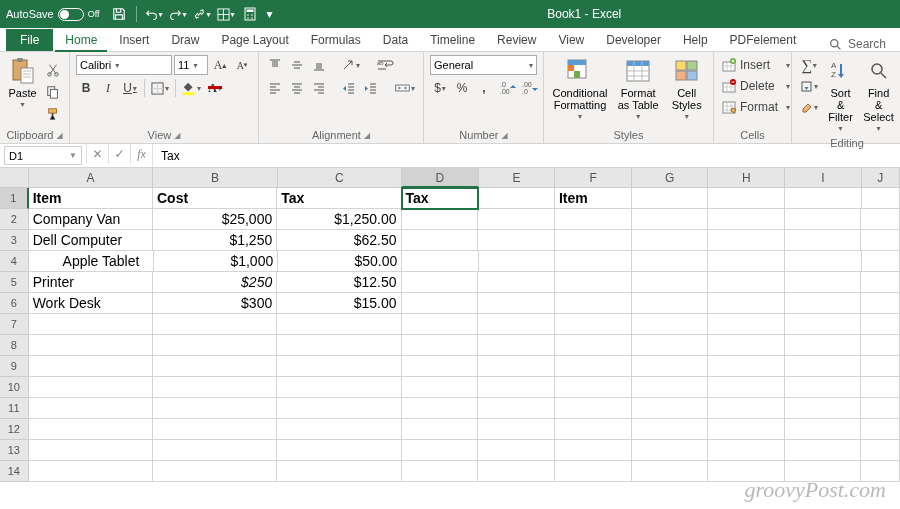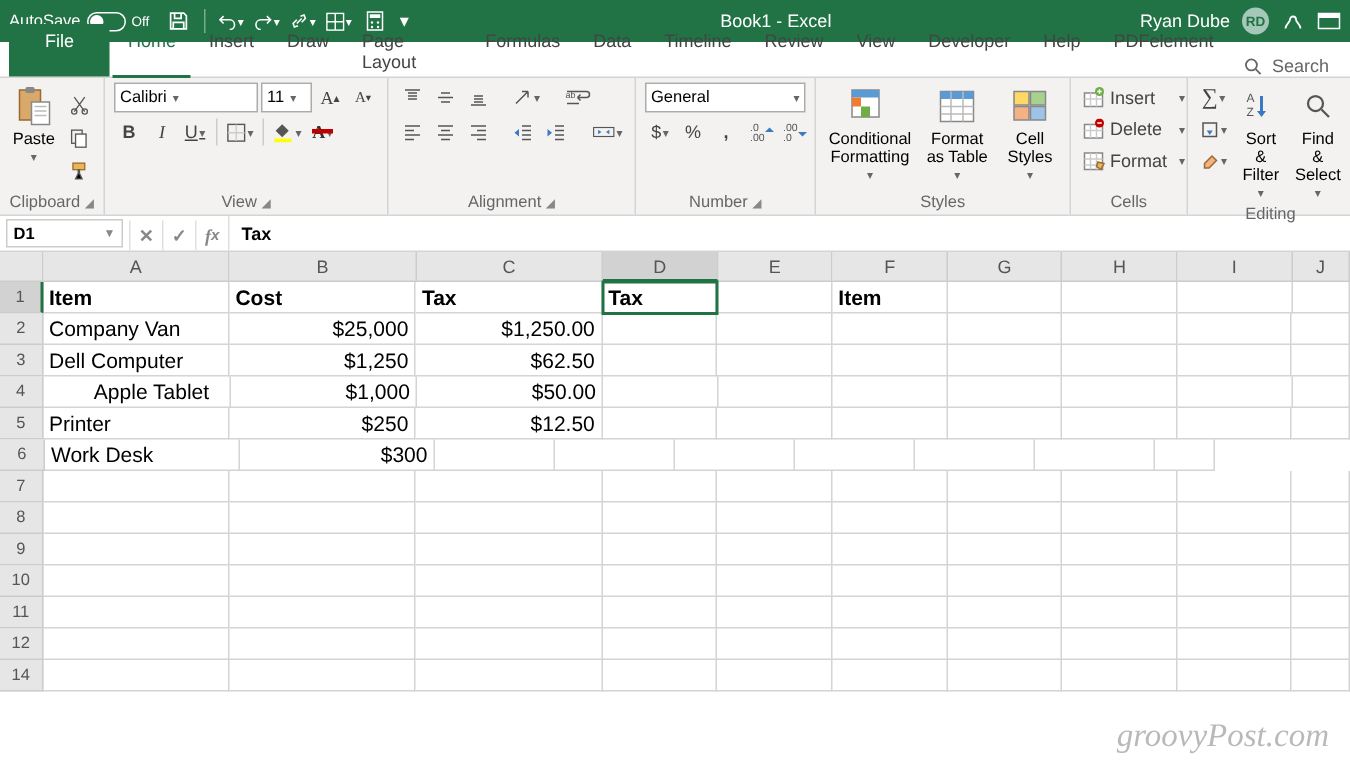--- a/index.html
+++ b/index.html
@@ -13,41 +13,41 @@
 .qat { display: flex; align-items: center; gap: 6px; margin-left: 10px; }
 .qat .qbtn { width: 18px; height: 18px; display: flex; align-items: center; justify-content: center; color: #fff; cursor: pointer; position: relative; }
 .qat .sep { width: 1px; height: 16px; background: rgba(255,255,255,.4); margin: 0 2px; }
 .titlebar .title { flex: 1; text-align: center; font-size: 12px; }
 .titlebar .right { display: flex; align-items: center; gap: 8px; font-size: 12px; }
 .avatar { width: 18px; height: 18px; border-radius: 50%; background: #a5c8b8; color: #217346; font-size: 9px; font-weight: bold; display: flex; align-items: center; justify-content: center; }
 
 
 .menubar { height: 24px; background: #fff; display: flex; align-items: flex-end; padding: 0 6px; border-bottom: 1px solid #d4d4d4; gap: 2px; }
 .menubar .mtab { padding: 4px 10px 3px; font-size: 12px; color: #444; cursor: pointer; }
-.menubar .mtab.file { background: #217346; color: #fff; padding: 4px 24px; }
+.menubar .mtab.file { background: #217346; color: #fff; padding: 4px 14px; }
 .menubar .mtab.active { color: #217346; border-bottom: 2px solid #217346; margin-bottom: -1px; }
 .menubar .search { margin-left: auto; display: flex; align-items: center; gap: 6px; color: #666; padding: 0 8px; }
 
 
 .ribbon { height: 92px; background: #f3f2f1; border-bottom: 1px solid #d4d4d4; display: flex; }
 .rgroup { border-right: 1px solid #d4d4d4; padding: 3px 6px 2px; display: flex; flex-direction: column; }
 .rgroup .content { flex: 1; display: flex; gap: 4px; }
 .rgroup .label { text-align: center; font-size: 11px; color: #666; padding-top: 1px; display: flex; align-items: center; justify-content: center; gap: 3px;}
 .rgroup .label .dl { font-size: 8px; color: #888; }
 .bigbtn { width: 40px; display: flex; flex-direction: column; align-items: center; gap: 2px; padding: 2px; cursor: pointer; font-size: 11px; text-align: center; line-height: 1.1; }
 .bigbtn .ic { width: 28px; height: 28px; display: flex; align-items: center; justify-content: center; }
 .smallcol { display: flex; flex-direction: column; gap: 2px; justify-content: center; }
 .smallbtn { height: 20px; min-width: 20px; display: flex; align-items: center; justify-content: center; cursor: pointer; padding: 0 2px; font-size: 12px; color: #444; }
 .row { display: flex; align-items: center; gap: 2px; }
 .combo { border: 1px solid #ababab; background: #fff; height: 20px; display: flex; align-items: center; padding: 0 3px; font-size: 11px; gap: 2px; }
 .combo .arr { font-size: 8px; color: #666; padding-left: 2px; }
 .smallbtn.down::after { content: "▾"; font-size: 8px; color: #666; margin-left: 1px; }
 
 
-.fbar { height: 24px; border-bottom: 1px solid #d4d4d4; display: flex; align-items: flex-end; background: #fff; font-weight: bold; }
+.fbar { height: 24px; border-bottom: 1px solid #d4d4d4; display: flex; align-items: flex-start; background: #fff; }
 .namebox { width: 78px; border: 1px solid #ccc; margin: 2px 4px; height: 19px; display: flex; align-items: center; padding: 0 4px; font-size: 11px; }
 .namebox .arr { margin-left: auto; font-size: 8px; color: #888; }
 .fbar .fbtn { width: 22px; height: 20px; display: flex; align-items: center; justify-content: center; color: #888; border-left: 1px solid #e0e0e0; cursor: pointer; font-size: 12px; }
 .fbar .fx { font-style: italic; font-family: serif; }
 .fbar .finput { flex: 1; padding: 0 8px; font-size: 12px; height: 100%; display: flex; align-items: center; border-left: 1px solid #e0e0e0; }
 
 
 .grid { position: relative; }
 .colheads { display: flex; height: 20px; }
 .corner { width: 30px; background: #e6e6e6; border-right: 1px solid #ccc; border-bottom: 1px solid #ccc; }
@@ -115,35 +115,20 @@
           <rect x="2.5" y="2.5" width="7" height="2.5" fill="#fff"></rect>
           <circle cx="4" cy="8" r=".8" fill="#fff"></circle>
           <circle cx="8" cy="8" r=".8" fill="#fff"></circle>
           <circle cx="4" cy="11" r=".8" fill="#fff"></circle>
           <circle cx="8" cy="11" r=".8" fill="#fff"></circle>
         </svg>
       </div>
     <div class="qbtn" style="width:10px">▾</div>
   </div>
   <div class="title">Book1  -  Excel</div>
-  <div class="right">
-    <span>Ryan Dube</span>
-    <span class="avatar">RD</span>
-    <span>
-        <svg width="16" height="16" viewBox="0 0 16 16">
-          <path fill="none" stroke="#fff" stroke-width="1.2" d="M3 13c0-3 3-4 3-6a2 2 0 1 1 4 0c0 2 3 3 3 6"></path>
-        </svg>
-      </span>
-    <span>
-        <svg width="16" height="12" viewBox="0 0 16 12">
-          <rect x="1" y="1" width="14" height="10" fill="none" stroke="#fff"></rect>
-          <rect x="1" y="1" width="14" height="3" fill="#fff"></rect>
-        </svg>
-      </span>
-  </div>
 </div>
 
 <div class="menubar">
   <div id="menu-tabs" style="display:flex;gap:2px">
       <div class="mtab file">File</div>
       <div class="mtab active">Home</div>
       <div class="mtab">Insert</div>
       <div class="mtab">Draw</div>
       <div class="mtab">Page Layout</div>
       <div class="mtab">Formulas</div>
@@ -567,34 +552,35 @@
         <div class="cell" style="width: 80px;"></div>
         <div class="cell" style="width: 80px;"></div>
         <div class="cell" style="width: 80px;"></div>
         <div class="cell" style="width: 80px;"></div>
         <div class="cell" style="width: 80px;"></div>
         <div class="cell" style="width: 40px;"></div>
       </div>
       <div class="gr">
         <div class="rh">5</div>
         <div class="cell" style="width: 130px;">Printer</div>
-        <div class="cell num" style="width: 130px;">$250</div>
+        <div class="cell num" style="width: 130px; font-style: italic;">$250</div>
         <div class="cell num" style="width: 130px;">$12.50</div>
         <div class="cell" style="width: 80px;"></div>
         <div class="cell" style="width: 80px;"></div>
         <div class="cell" style="width: 80px;"></div>
         <div class="cell" style="width: 80px;"></div>
         <div class="cell" style="width: 80px;"></div>
         <div class="cell" style="width: 80px;"></div>
         <div class="cell" style="width: 40px;"></div>
       </div>
       <div class="gr">
         <div class="rh">6</div>
         <div class="cell" style="width: 130px;">Work Desk</div>
         <div class="cell num" style="width: 130px;">$300</div>
+        <div class="cell num" style="width: 130px;">$15.00</div>
         <div class="cell" style="width: 80px;"></div>
         <div class="cell" style="width: 80px;"></div>
         <div class="cell" style="width: 80px;"></div>
         <div class="cell" style="width: 80px;"></div>
         <div class="cell" style="width: 80px;"></div>
         <div class="cell" style="width: 80px;"></div>
         <div class="cell" style="width: 40px;"></div>
       </div>
       <div class="gr">
         <div class="rh">7</div>
@@ -668,20 +654,33 @@
         <div class="cell num" style="width: 130px;"></div>
         <div class="cell" style="width: 80px;"></div>
         <div class="cell" style="width: 80px;"></div>
         <div class="cell" style="width: 80px;"></div>
         <div class="cell" style="width: 80px;"></div>
         <div class="cell" style="width: 80px;"></div>
         <div class="cell" style="width: 80px;"></div>
         <div class="cell" style="width: 40px;"></div>
       </div>
       <div class="gr">
+        <div class="rh">13</div>
+        <div class="cell" style="width: 130px;"></div>
+        <div class="cell num" style="width: 130px;"></div>
+        <div class="cell num" style="width: 130px;"></div>
+        <div class="cell" style="width: 80px;"></div>
+        <div class="cell" style="width: 80px;"></div>
+        <div class="cell" style="width: 80px;"></div>
+        <div class="cell" style="width: 80px;"></div>
+        <div class="cell" style="width: 80px;"></div>
+        <div class="cell" style="width: 80px;"></div>
+        <div class="cell" style="width: 40px;"></div>
+      </div>
+      <div class="gr">
         <div class="rh">14</div>
         <div class="cell" style="width: 130px;"></div>
         <div class="cell num" style="width: 130px;"></div>
         <div class="cell num" style="width: 130px;"></div>
         <div class="cell" style="width: 80px;"></div>
         <div class="cell" style="width: 80px;"></div>
         <div class="cell" style="width: 80px;"></div>
         <div class="cell" style="width: 80px;"></div>
         <div class="cell" style="width: 80px;"></div>
         <div class="cell" style="width: 80px;"></div>

